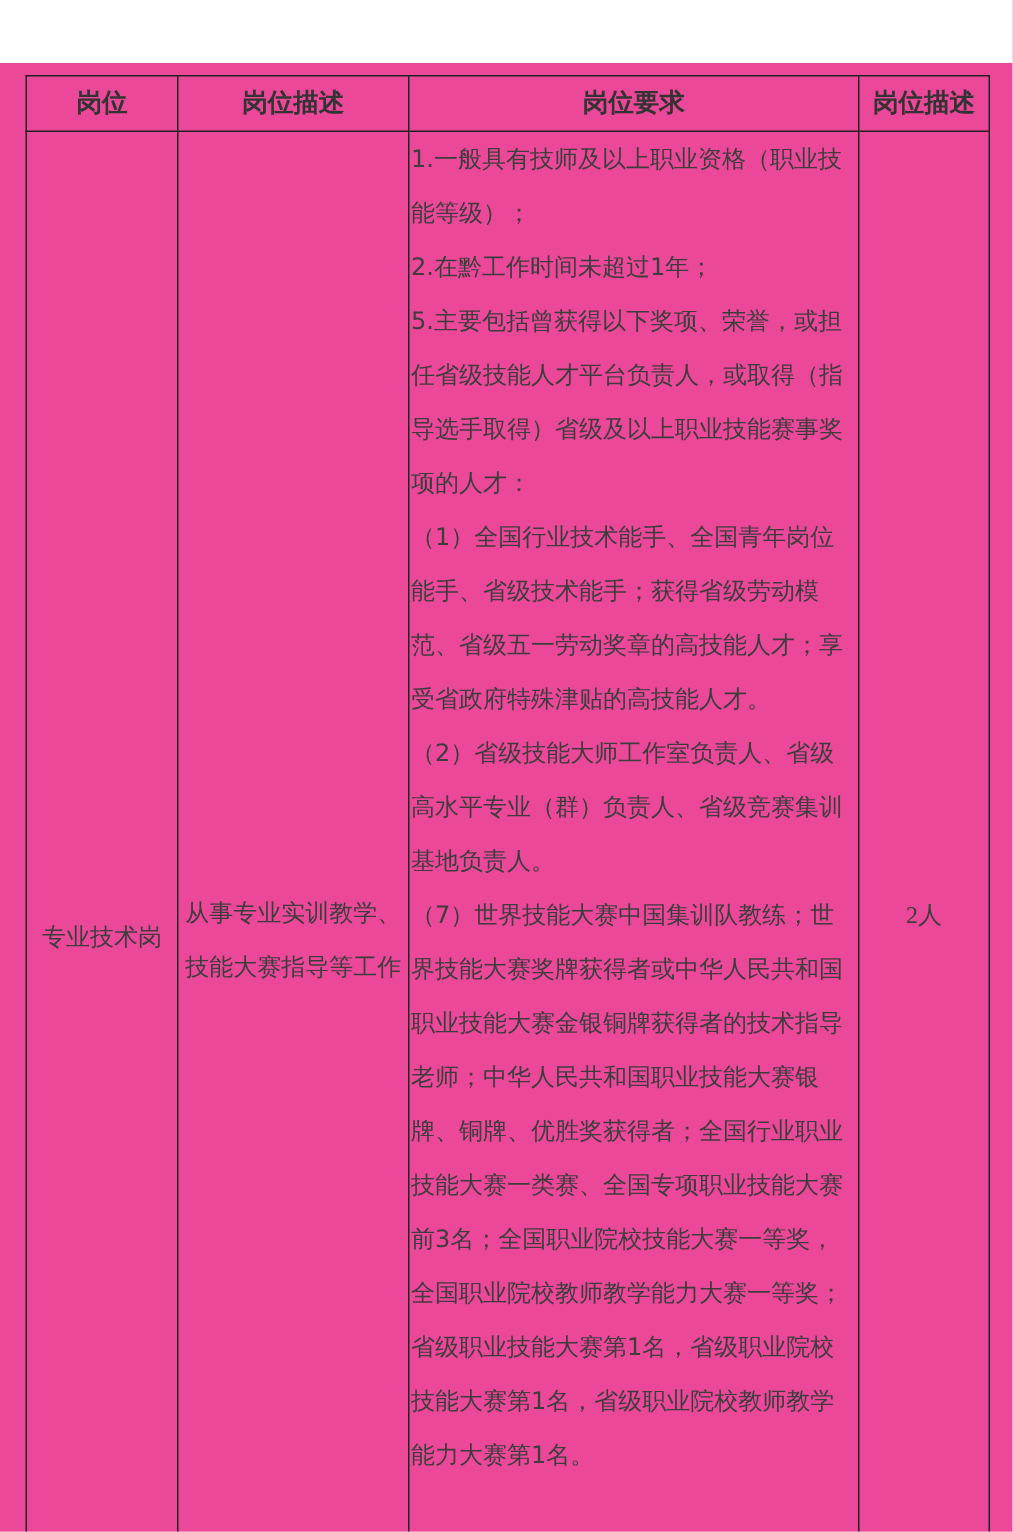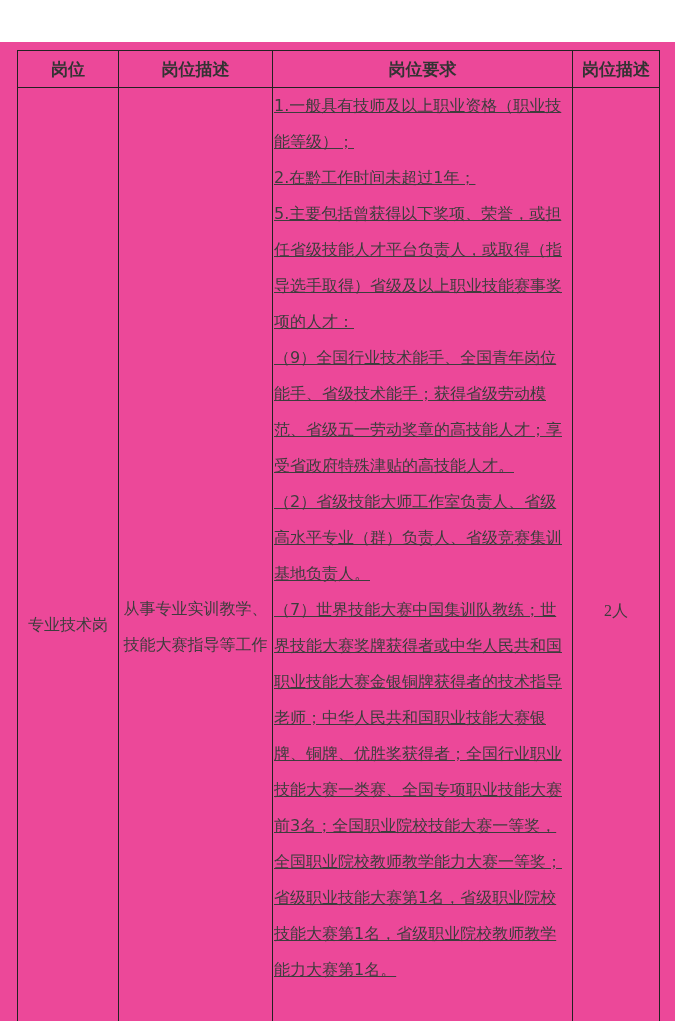--- a/index.html
+++ b/index.html
@@ -64,21 +64,20 @@
     vertical-align: top;
     text-align: left;
     font-size: 16px;
     line-height: 36px;
     padding: 0 1px;
   }
   td.cell-requirements p {
     margin: 0;
     padding: 0;
     word-wrap: break-word;
-    text-decoration: underline;
   }
 </style>
 </head>
 <body>
 
 <div class="page">
   <table class="job-table">
     <colgroup>
       <col class="c-position">
       <col class="c-description">
@@ -98,21 +97,21 @@
         <td class="cell-center">
           <div class="shift-a">专业技术岗</div>
         </td>
         <td class="cell-center">
           <div class="shift-b">从事专业实训教学、技能大赛指导等工作</div>
         </td>
         <td class="cell-requirements">
           <p>1.一般具有技师及以上职业资格（职业技能等级）；</p>
           <p>2.在黔工作时间未超过1年；</p>
           <p>5.主要包括曾获得以下奖项、荣誉，或担任省级技能人才平台负责人，或取得（指导选手取得）省级及以上职业技能赛事奖项的人才：</p>
-          <p>（9）全国行业技术能手、全国青年岗位能手、省级技术能手；获得省级劳动模范、省级五一劳动奖章的高技能人才；享受省政府特殊津贴的高技能人才。</p>
+          <p>（1）全国行业技术能手、全国青年岗位能手、省级技术能手；获得省级劳动模范、省级五一劳动奖章的高技能人才；享受省政府特殊津贴的高技能人才。</p>
           <p>（2）省级技能大师工作室负责人、省级高水平专业（群）负责人、省级竞赛集训基地负责人。</p>
           <p>（7）世界技能大赛中国集训队教练；世界技能大赛奖牌获得者或中华人民共和国职业技能大赛金银铜牌获得者的技术指导老师；中华人民共和国职业技能大赛银牌、铜牌、优胜奖获得者；全国行业职业技能大赛一类赛、全国专项职业技能大赛前3名；全国职业院校技能大赛一等奖，全国职业院校教师教学能力大赛一等奖；省级职业技能大赛第1名，省级职业院校技能大赛第1名，省级职业院校教师教学能力大赛第1名。</p>
         </td>
         <td class="cell-center">
           <div class="shift-c">2人</div>
         </td>
       </tr>
     </tbody>
   </table>
 </div>

